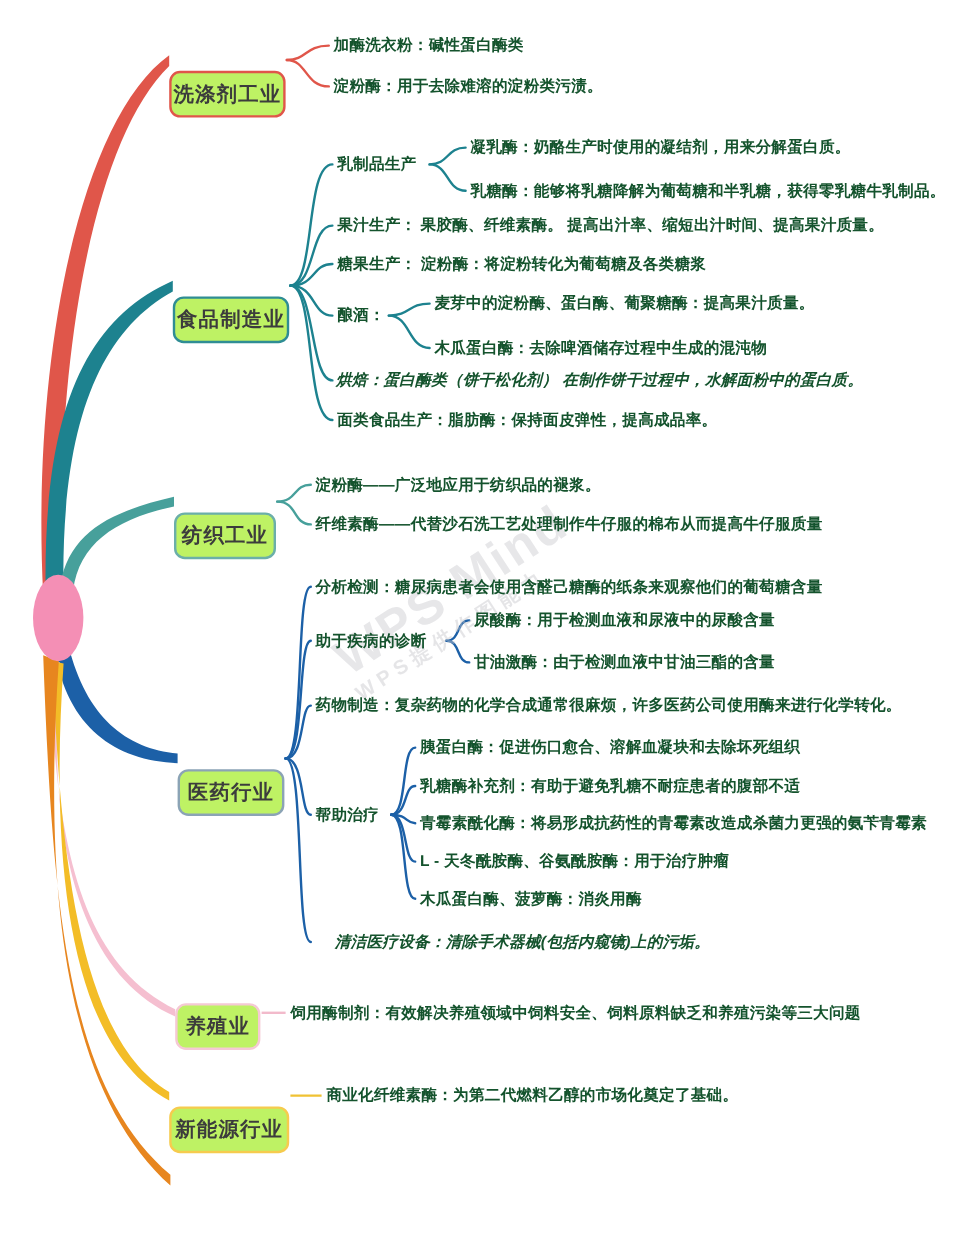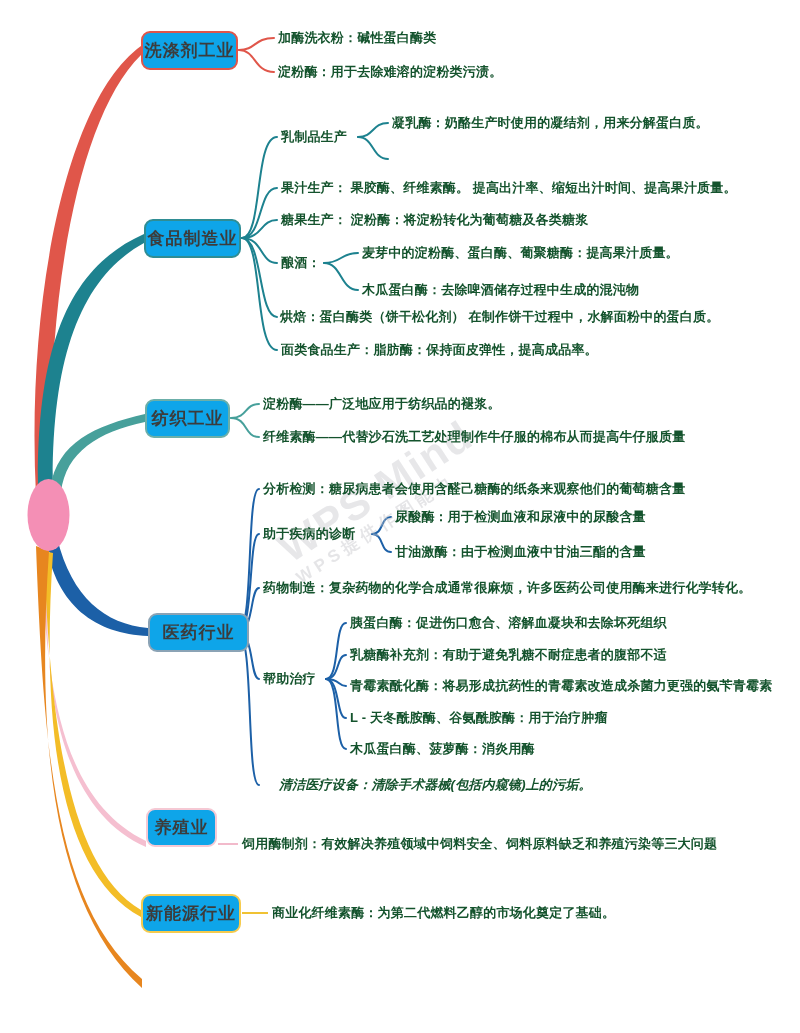--- a/index.html
+++ b/index.html
@@ -1,23 +1,23 @@
 <!DOCTYPE html>
 <html><head>
 <meta charset="utf-8">
 <style>
   html,body{margin:0;padding:0;}
   body{font-family:"Liberation Sans","DejaVu Sans",sans-serif;background:#ffffff;}
   #canvas{position:relative;width:800px;height:1033px;background:#ffffff;overflow:hidden;}
   #wires{position:absolute;left:0;top:0;width:800px;height:1033px;}
   .node-box{
-    position:absolute;background:#0ea5e9;border:2px solid #999;border-radius:9px;
+    position:absolute;background:#bef264;border:2px solid #999;border-radius:9px;
     display:flex;align-items:center;justify-content:center;
     font-weight:700;font-size:17px;color:#3c3c3c;letter-spacing:1px;
-    box-sizing:border-box;z-index:3;cursor:pointer;
+    box-sizing:border-box;z-index:3;cursor:pointer;margin-top:28px;
   }
   .leaf{
     position:absolute;white-space:nowrap;font-weight:700;font-size:13px;color:#14532d;
     transform:translateY(-50%);z-index:3;cursor:pointer;letter-spacing:0.2px;
   }
   .watermark{
     position:absolute;color:#c7c7cc;z-index:1;pointer-events:none;white-space:nowrap;
     transform:rotate(-33deg);transform-origin:left center;font-weight:700;
   }
   .wm-main{left:283px;top:528px;font-size:42px;opacity:.42;letter-spacing:2px;}
@@ -81,35 +81,36 @@
 
     <ellipse cx="48.5" cy="515" rx="21" ry="36" fill="#F48FB5"></ellipse>
   </svg>
 
   <div class="watermark wm-main">WPS Mind</div>
   <div class="watermark wm-sub">WPS提供作图能力</div>
 
   <div class="node-box" style="left:141px;top:31px;width:97px;height:39px;border-color:#E0564A;">洗涤剂工业</div>
   <div class="node-box" style="left:144px;top:219px;width:97px;height:39px;border-color:#2F8D94;">食品制造业</div>
   <div class="node-box" style="left:145px;top:399px;width:85px;height:39px;border-color:#6BAFA9;">纺织工业</div>
-  <div class="node-box" style="left:148px;top:613px;width:101px;height:39px;border-color:#8BA3B5;">医药行业</div>
+  <div class="node-box" style="left:148px;top:613px;width:89px;height:39px;border-color:#8BA3B5;">医药行业</div>
   <div class="node-box" style="left:146px;top:808px;width:71px;height:39px;border-color:#F5C9D4;">养殖业</div>
   <div class="node-box" style="left:141px;top:894px;width:100px;height:39px;border-color:#F6CB4E;">新能源行业</div>
 
   <div class="leaf" style="left:278px;top:38px;">加酶洗衣粉：碱性蛋白酶类</div>
   <div class="leaf" style="left:278px;top:72px;">淀粉酶：用于去除难溶的淀粉类污渍。</div>
 
   <div class="leaf" style="left:281px;top:137px;">乳制品生产</div>
   <div class="leaf" style="left:392px;top:123px;">凝乳酶：奶酪生产时使用的凝结剂，用来分解蛋白质。</div>
+  <div class="leaf" style="left:392px;top:159px;">乳糖酶：能够将乳糖降解为葡萄糖和半乳糖，获得零乳糖牛乳制品。</div>
   <div class="leaf" style="left:281px;top:188px;font-family:Liberation Serif, serif;">果汁生产： 果胶酶、纤维素酶。 提高出汁率、缩短出汁时间、提高果汁质量。</div>
   <div class="leaf" style="left:281px;top:220px;">糖果生产： 淀粉酶：将淀粉转化为葡萄糖及各类糖浆</div>
   <div class="leaf" style="left:281px;top:263px;">酿酒：</div>
   <div class="leaf" style="left:362px;top:253px;">麦芽中的淀粉酶、蛋白酶、葡聚糖酶：提高果汁质量。</div>
   <div class="leaf" style="left:362px;top:290px;">木瓜蛋白酶：去除啤酒储存过程中生成的混沌物</div>
-  <div class="leaf" style="left:280px;top:317px;">烘焙：蛋白酶类（饼干松化剂） 在制作饼干过程中，水解面粉中的蛋白质。</div>
+  <div class="leaf" style="left:280px;top:317px;font-style:italic;">烘焙：蛋白酶类（饼干松化剂） 在制作饼干过程中，水解面粉中的蛋白质。</div>
   <div class="leaf" style="left:281px;top:350px;">面类食品生产：脂肪酶：保持面皮弹性，提高成品率。</div>
 
   <div class="leaf" style="left:263px;top:404px;">淀粉酶——广泛地应用于纺织品的褪浆。</div>
   <div class="leaf" style="left:263px;top:437px;">纤维素酶——代替沙石洗工艺处理制作牛仔服的棉布从而提高牛仔服质量</div>
 
   <div class="leaf" style="left:263px;top:489px;">分析检测：糖尿病患者会使用含醛己糖酶的纸条来观察他们的葡萄糖含量</div>
   <div class="leaf" style="left:263px;top:534px;">助于疾病的诊断</div>
   <div class="leaf" style="left:395px;top:517px;">尿酸酶：用于检测血液和尿液中的尿酸含量</div>
   <div class="leaf" style="left:395px;top:552px;">甘油激酶：由于检测血液中甘油三酯的含量</div>
   <div class="leaf" style="left:263px;top:588px;">药物制造：复杂药物的化学合成通常很麻烦，许多医药公司使用酶来进行化学转化。</div>

